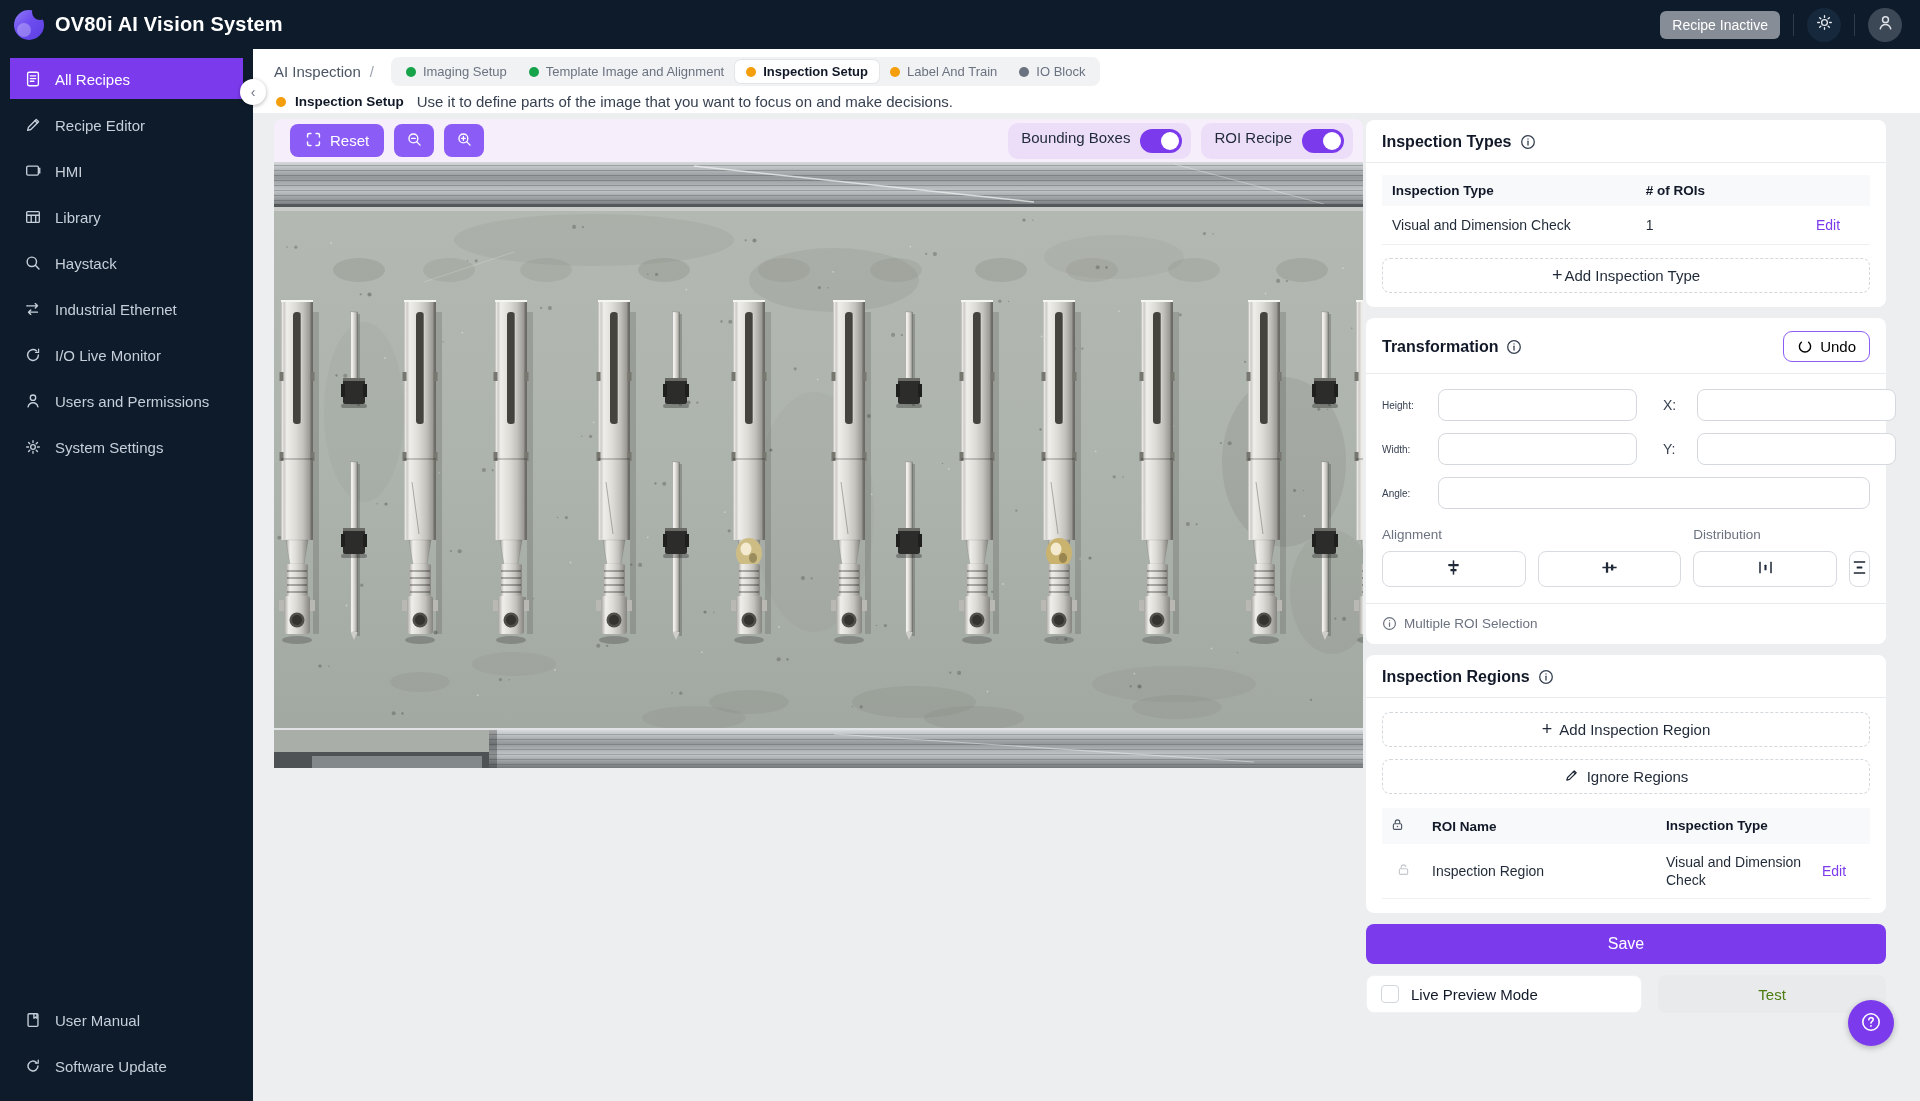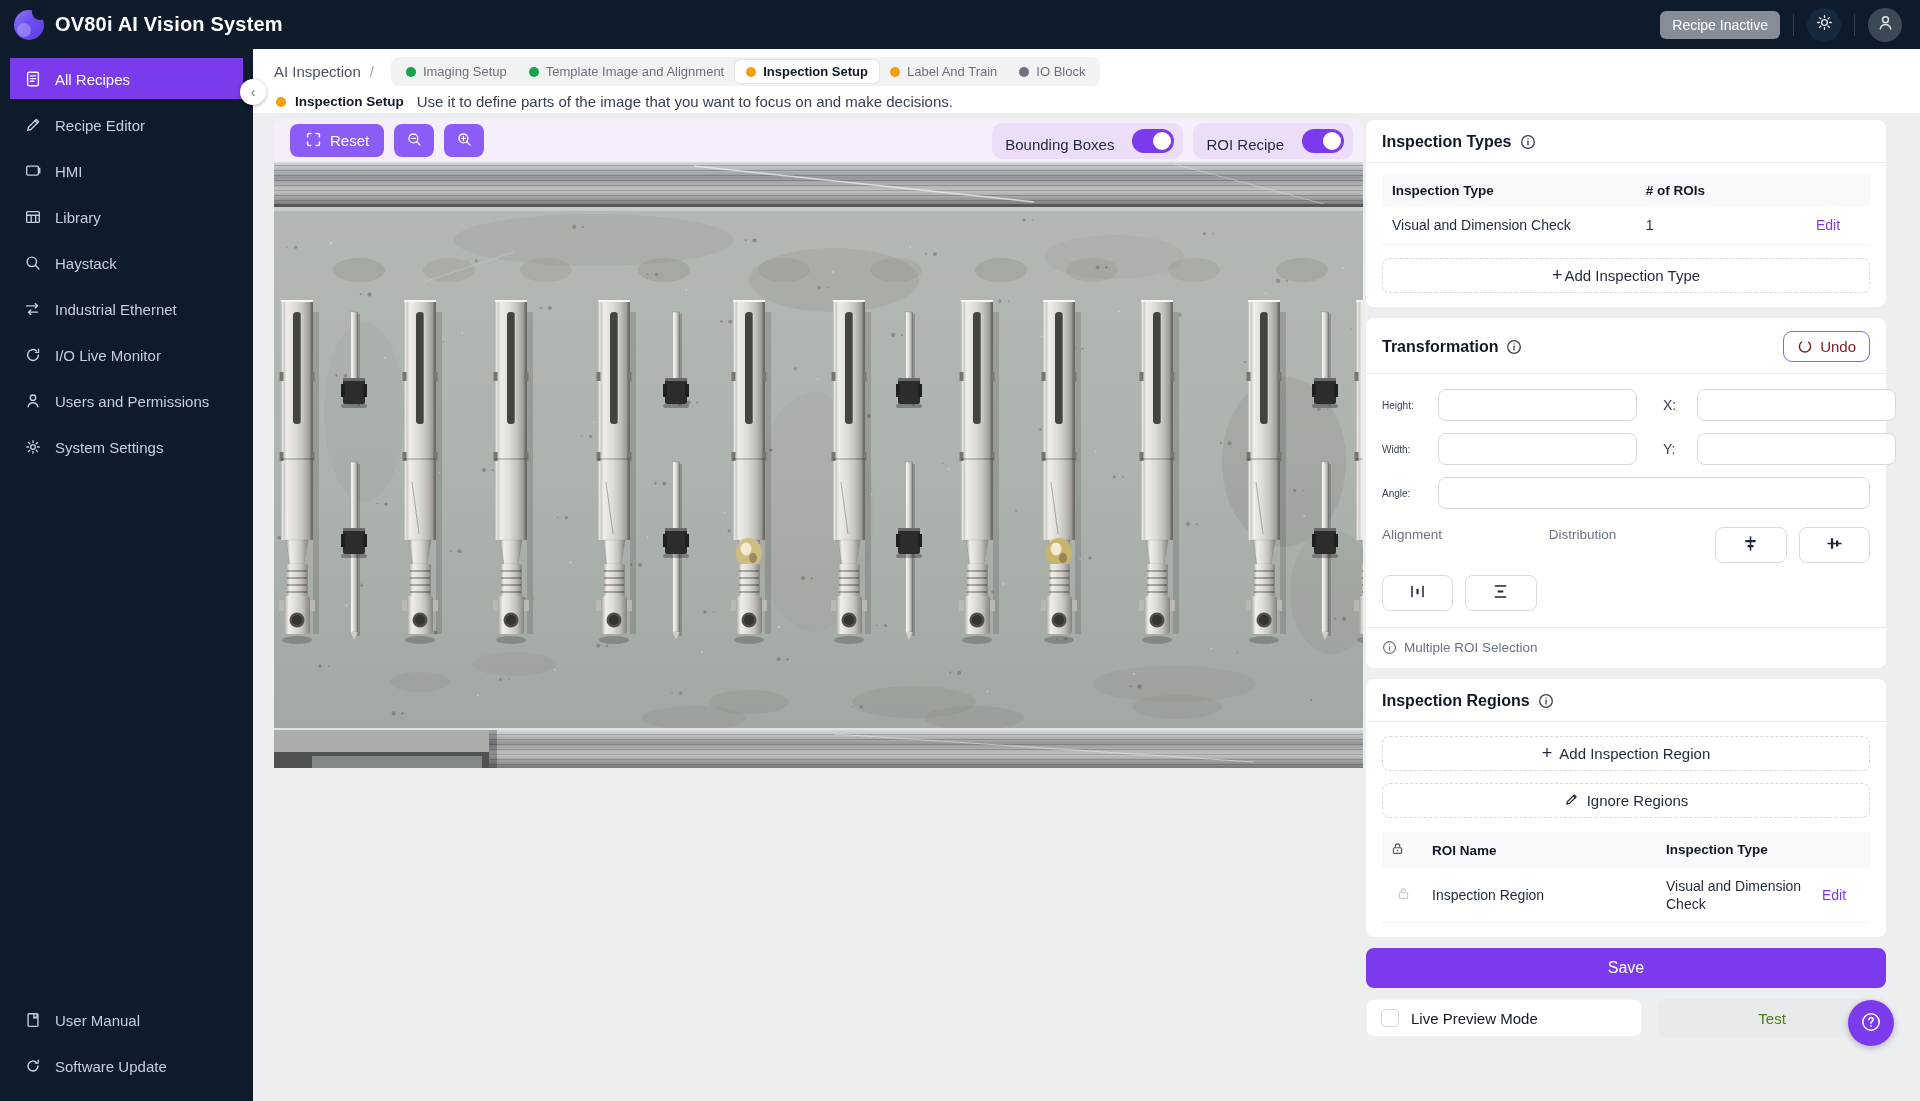--- a/index.html
+++ b/index.html
@@ -54,21 +54,21 @@
   
   .viewer { position:absolute; left:21px; top:70px; width:1089px; }
   .toolbar { height:43px; background:#f6eefb; border-radius:8px 8px 0 0; display:flex; align-items:center;
     padding:0 10px 0 16px; gap:10px; }
   .pbtn { background:#8b5cf6; color:#fff; border:none; height:33px; border-radius:8px; display:flex;
     align-items:center; justify-content:center; gap:8px; font-size:15px; cursor:pointer;
     font-family:"Liberation Sans",sans-serif; }
   .pbtn.reset { padding:0 15px; }
   .pbtn.sq { width:40px; }
   .toolbar .spacer { flex:1; }
-  .toggle-pill { display:flex; align-items:flex-end; gap:18px; background:#ecdef9; border-radius:10px;
+  .toggle-pill { display:flex; align-items:flex-start; gap:10px; background:#ecdef9; border-radius:10px;
     padding:6px 9px 6px 13px; cursor:pointer; }
   .toggle-pill .tlabel { font-size:15px; color:#1f2937; }
   .switch { width:42px; height:24px; border-radius:12px; background:#7c3aed; position:relative; flex:none; }
   .switch::after { content:""; position:absolute; right:3px; top:3px; width:18px; height:18px; border-radius:50%; background:#fff; }
   .stage { width:1089px; height:606px; display:block; background:#a9aea9; }
 
   
   .panel { position:absolute; left:1113px; top:71px; width:520px; display:flex; flex-direction:column; gap:11px; }
   .card { background:#fff; border-radius:8px; }
   .card-head { display:flex; align-items:center; gap:8px; padding:13px 16px 11px; }
@@ -82,32 +82,32 @@
   table.simple td { font-size:14px; padding:11px 10px; border-bottom:1px solid #eef0f2; color:#1f2937; }
   .edit-link { color:#7c3aed; font-size:14px; cursor:pointer; }
 
   .dashed-btn { margin:12px 16px 0; height:35px; border:1.5px dashed #d3d8dd; border-radius:8px;
     display:flex; align-items:center; justify-content:center; gap:7px; font-size:15px; color:#1f2937;
     cursor:pointer; background:#fff; }
   .dashed-btn.first { margin-top:14px; }
   .dashed-btn .plus { font-size:18px; font-weight:400; color:#1f2937; }
   .card .pad-b { height:14px; }
 
-  .undo-btn { margin-left:auto; display:flex; align-items:center; gap:7px; color:#7f1d1d; font-size:15px;
+  .undo-btn { margin-left:auto; display:flex; align-items:center; gap:7px; color:#000000; font-size:15px;
     border:1.5px solid #8b5cf6; border-radius:9px; padding:5px 13px; cursor:pointer; background:#fff; }
 
   .t-body { padding:15px 16px 2px; }
   .t-row { display:flex; align-items:center; margin-bottom:12px; }
   .t-label { width:56px; font-size:10px; color:#374151; flex:none; }
   .t-label2 { width:22px; margin-left:26px; margin-right:12px; font-size:14px; color:#374151; flex:none; }
   .t-input { height:32px; border:1px solid #d5d9de; border-radius:8px; flex:1; background:#fff;
     font-size:14px; padding:0 8px; font-family:"Liberation Sans",sans-serif; }
   .t-input.second { flex:1.25; }
 
-  .align-grid { padding:4px 16px 16px; display:grid; grid-template-columns:1fr 1fr 1fr 1fr 1fr 1fr; gap:12px; }
+  .align-grid { padding:4px 16px 16px; display:grid; grid-template-columns:1fr 1fr 1fr; gap:12px; }
   .grp-label { font-size:13.5px; color:#6b7280; margin-bottom:-3px; }
   .g1 { grid-column:1 / 3; } .g2 { grid-column:3 / 5; }
   .icon-btn { height:36px; border:1px solid #d7dadf; border-radius:8px; background:#fff; display:flex;
     align-items:center; justify-content:center; color:#1f2937; cursor:pointer; }
   .note-row { display:flex; align-items:center; gap:7px; padding:12px 16px 13px; color:#6b7280; font-size:13.5px; }
 
   table.roi { width:calc(100% - 32px); margin:14px 16px 14px; border-collapse:collapse; }
   table.roi th { background:#f8f9fb; font-size:13.5px; font-weight:700; text-align:left; padding:9px 8px; color:#111827; }
   table.roi td { font-size:14px; padding:9px 8px; border-bottom:1px solid #eef0f2; color:#1f2937; }
   .lock-col { width:42px; text-align:center; }

